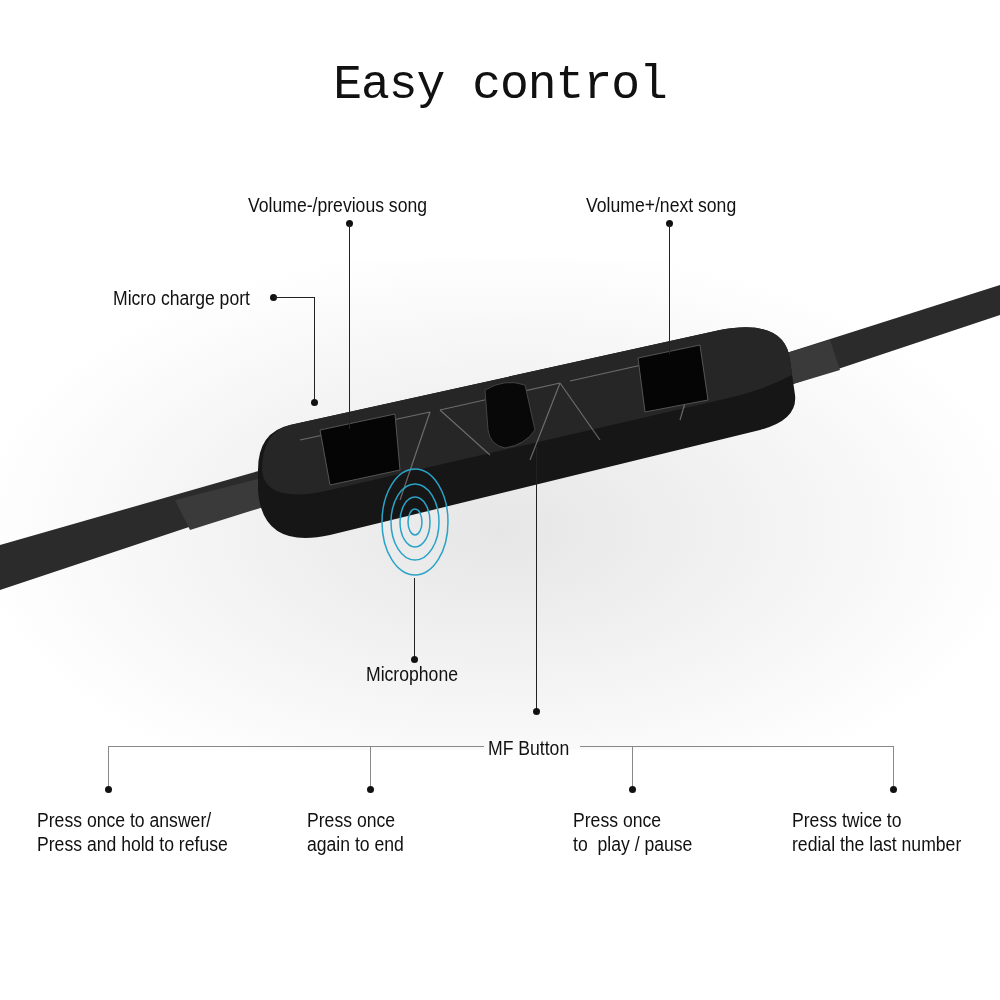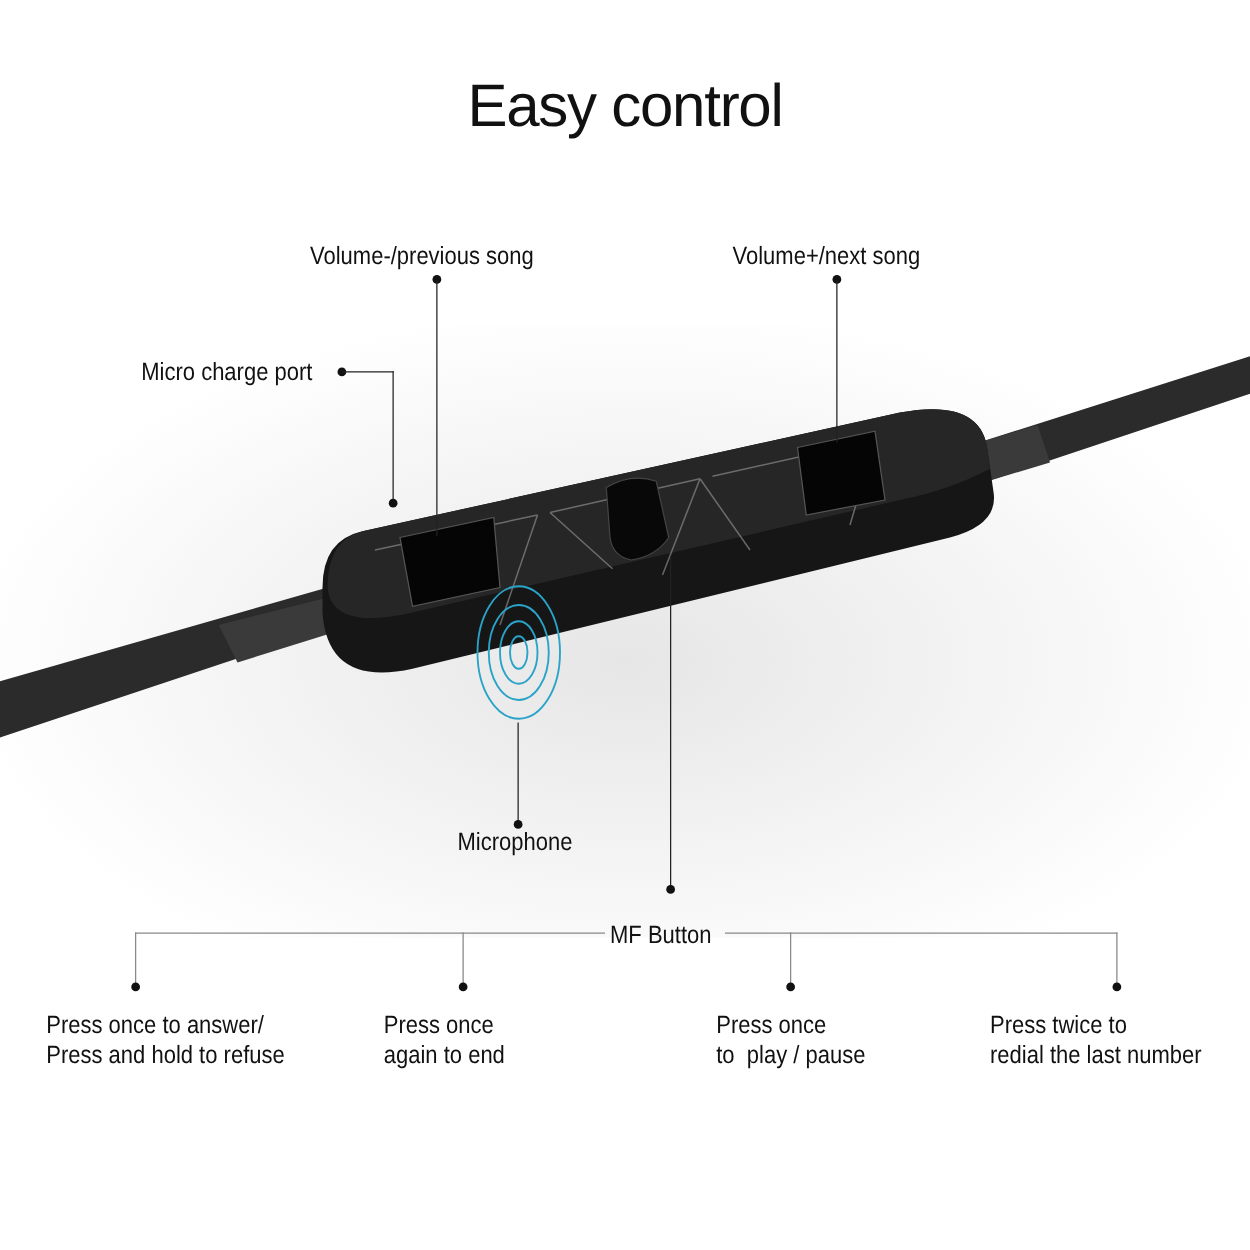--- a/index.html
+++ b/index.html
@@ -1,19 +1,19 @@
 <!DOCTYPE html>
 <html><head>
 <meta charset="utf-8">
 <style>
   html, body { margin:0; padding:0; }
   body { width:1000px; height:1000px; position:relative; overflow:hidden;
          background:#ffffff; font-family:"Liberation Sans", sans-serif; color:#111; }
   .title { position:absolute; top:58px; left:0; width:1000px; text-align:center;
-           font-size:48px; font-weight:normal; letter-spacing:-1px; }
+           font-size:48px; font-weight:normal; letter-spacing:-1px;font-family:Liberation Mono, monospace; }
   .label { position:absolute; font-size:20px; white-space:nowrap; transform:scaleX(0.88); transform-origin:left top; }
   .desc { position:absolute; font-size:20px; line-height:24px; white-space:pre; transform:scaleX(0.88); transform-origin:left top; }
   .line { position:absolute; background:#222; }
   .dot { position:absolute; width:7px; height:7px; border-radius:50%; background:#111; }
   .gline { position:absolute; background:#888; }
   .photo-bg { position:absolute; left:0; top:260px; width:1000px; height:490px;
     background: radial-gradient(ellipse at 50% 55%, #e6e6e6 0%, #f5f5f5 45%, #ffffff 75%); }
 </style>
 </head>
 <body>

